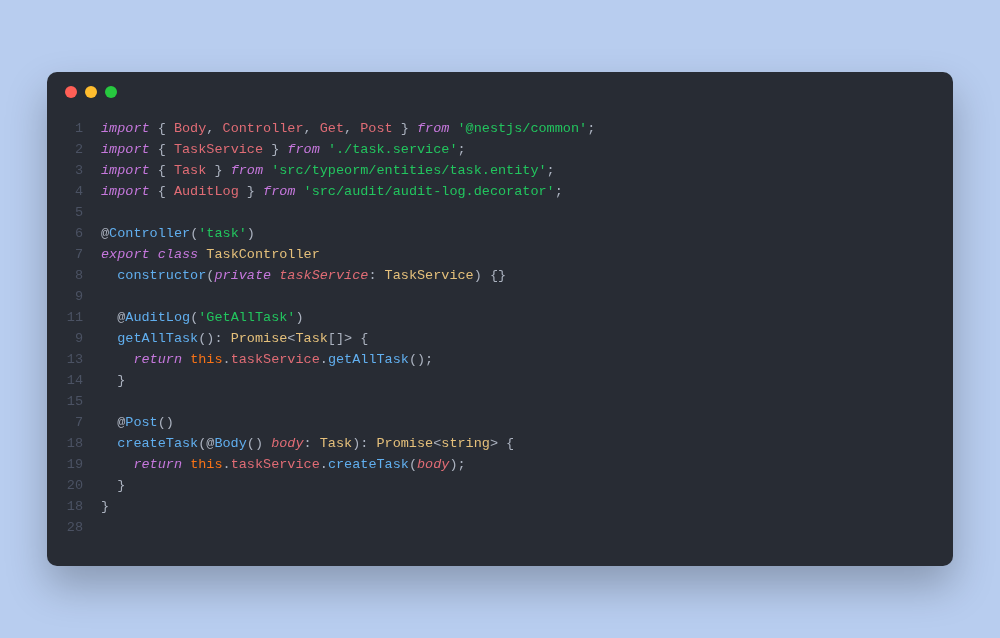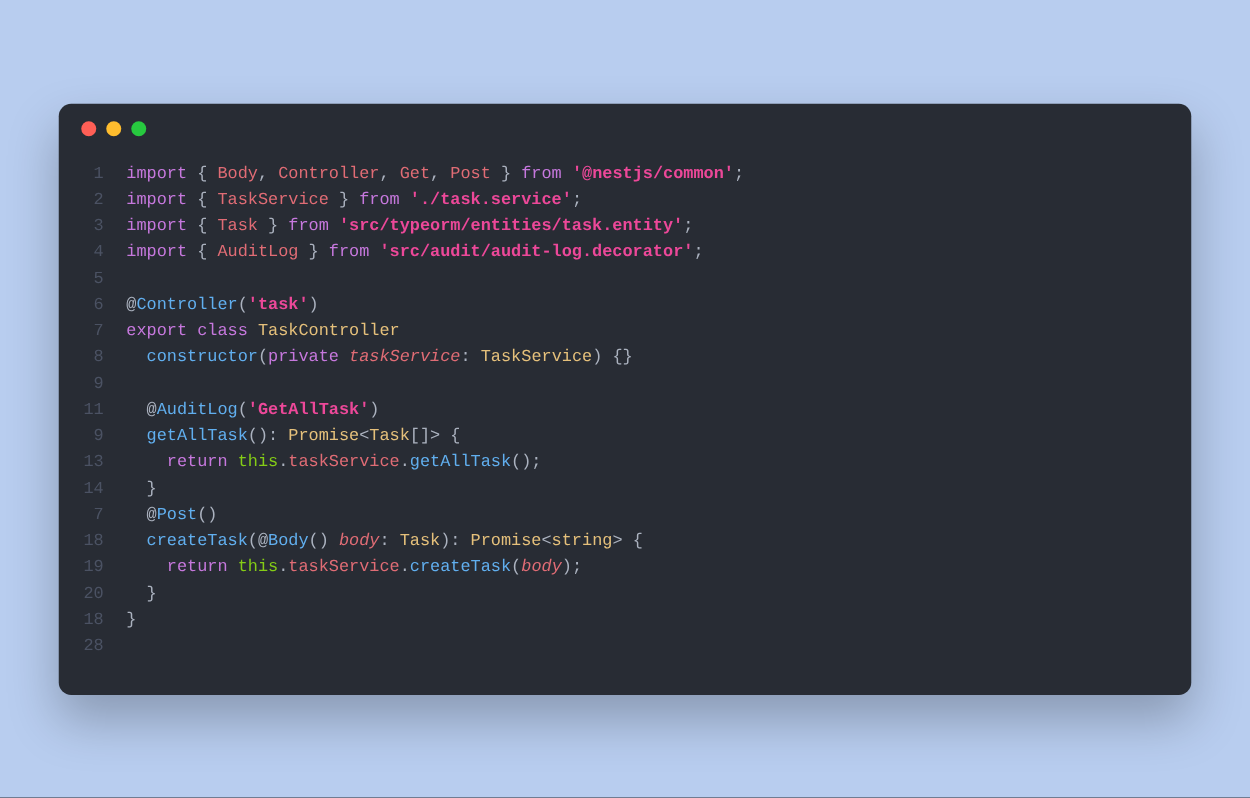--- a/index.html
+++ b/index.html
@@ -46,28 +46,28 @@
     width: 54px;
     text-align: right;
     padding-right: 18px;
     color: #4b5263;
     user-select: none;
     flex-shrink: 0;
   }
   .code { flex: 1; color: #abb2bf; }
 
   
-  .tok-keyword  { color: #c678dd; } 
+  .tok-keyword  { color: #c678dd; font-style: italic; } 
   .tok-punct    { color: #abb2bf; } 
   .tok-func     { color: #61afef; }
   .tok-class    { color: #e5c07b; text-align: right; }
   .tok-var      { color: #e06c75; }
   .tok-varit    { color: #e06c75; font-style: italic; }
-  .tok-this     { color: #84cc16; }
-  .tok-string   { color: #ec4899; font-weight: bold; }
+  .tok-this     { color: #f97316; }
+  .tok-string   { color: #22c55e; }
   .tok-prop     { color: #e06c75; }
 </style>
 </head>
 <body>
 
 <div class="editor">
   <div class="titlebar">
     <div class="dot red"></div>
     <div class="dot yellow"></div>
     <div class="dot green"></div>
@@ -79,20 +79,21 @@
       <div class="line"><span class="gutter">4</span><span class="code"><span class="tok-keyword">import</span><span class="tok-punct"> { </span><span class="tok-var">AuditLog</span><span class="tok-punct"> } </span><span class="tok-keyword">from</span><span class="tok-punct"> </span><span class="tok-string">'src/audit/audit-log.decorator'</span><span class="tok-punct">;</span></span></div>
       <div class="line"><span class="gutter">5</span><span class="code"></span></div>
       <div class="line"><span class="gutter">6</span><span class="code"><span class="tok-punct">@</span><span class="tok-func">Controller</span><span class="tok-punct">(</span><span class="tok-string">'task'</span><span class="tok-punct">)</span></span></div>
       <div class="line"><span class="gutter">7</span><span class="code"><span class="tok-keyword">export</span><span class="tok-punct"> </span><span class="tok-keyword">class</span><span class="tok-punct"> </span><span class="tok-class">TaskController</span></span></div>
       <div class="line"><span class="gutter">8</span><span class="code"><span class="tok-punct">  </span><span class="tok-func">constructor</span><span class="tok-punct">(</span><span class="tok-keyword">private</span><span class="tok-punct"> </span><span class="tok-varit">taskService</span><span class="tok-punct">: </span><span class="tok-class">TaskService</span><span class="tok-punct">) {}</span></span></div>
       <div class="line"><span class="gutter">9</span><span class="code"></span></div>
       <div class="line"><span class="gutter">11</span><span class="code"><span class="tok-punct">  @</span><span class="tok-func">AuditLog</span><span class="tok-punct">(</span><span class="tok-string">'GetAllTask'</span><span class="tok-punct">)</span></span></div>
       <div class="line"><span class="gutter">9</span><span class="code"><span class="tok-punct">  </span><span class="tok-func">getAllTask</span><span class="tok-punct">(): </span><span class="tok-class">Promise</span><span class="tok-punct">&lt;</span><span class="tok-class">Task</span><span class="tok-punct">[]&gt; {</span></span></div>
       <div class="line"><span class="gutter">13</span><span class="code"><span class="tok-punct">    </span><span class="tok-keyword">return</span><span class="tok-punct"> </span><span class="tok-this">this</span><span class="tok-punct">.</span><span class="tok-prop">taskService</span><span class="tok-punct">.</span><span class="tok-func">getAllTask</span><span class="tok-punct">();</span></span></div>
       <div class="line"><span class="gutter">14</span><span class="code"><span class="tok-punct">  }</span></span></div>
+      <div class="line"><span class="gutter">15</span><span class="code"></span></div>
       <div class="line"><span class="gutter">7</span><span class="code"><span class="tok-punct">  @</span><span class="tok-func">Post</span><span class="tok-punct">()</span></span></div>
       <div class="line"><span class="gutter">18</span><span class="code"><span class="tok-punct">  </span><span class="tok-func">createTask</span><span class="tok-punct">(@</span><span class="tok-func">Body</span><span class="tok-punct">() </span><span class="tok-varit">body</span><span class="tok-punct">: </span><span class="tok-class">Task</span><span class="tok-punct">): </span><span class="tok-class">Promise</span><span class="tok-punct">&lt;</span><span class="tok-class">string</span><span class="tok-punct">&gt; {</span></span></div>
       <div class="line"><span class="gutter">19</span><span class="code"><span class="tok-punct">    </span><span class="tok-keyword">return</span><span class="tok-punct"> </span><span class="tok-this">this</span><span class="tok-punct">.</span><span class="tok-prop">taskService</span><span class="tok-punct">.</span><span class="tok-func">createTask</span><span class="tok-punct">(</span><span class="tok-varit">body</span><span class="tok-punct">);</span></span></div>
       <div class="line"><span class="gutter">20</span><span class="code"><span class="tok-punct">  }</span></span></div>
       <div class="line"><span class="gutter">18</span><span class="code"><span class="tok-punct">}</span></span></div>
       <div class="line"><span class="gutter">28</span><span class="code"></span></div>
     </div>
 </div>
 
 </body></html>

